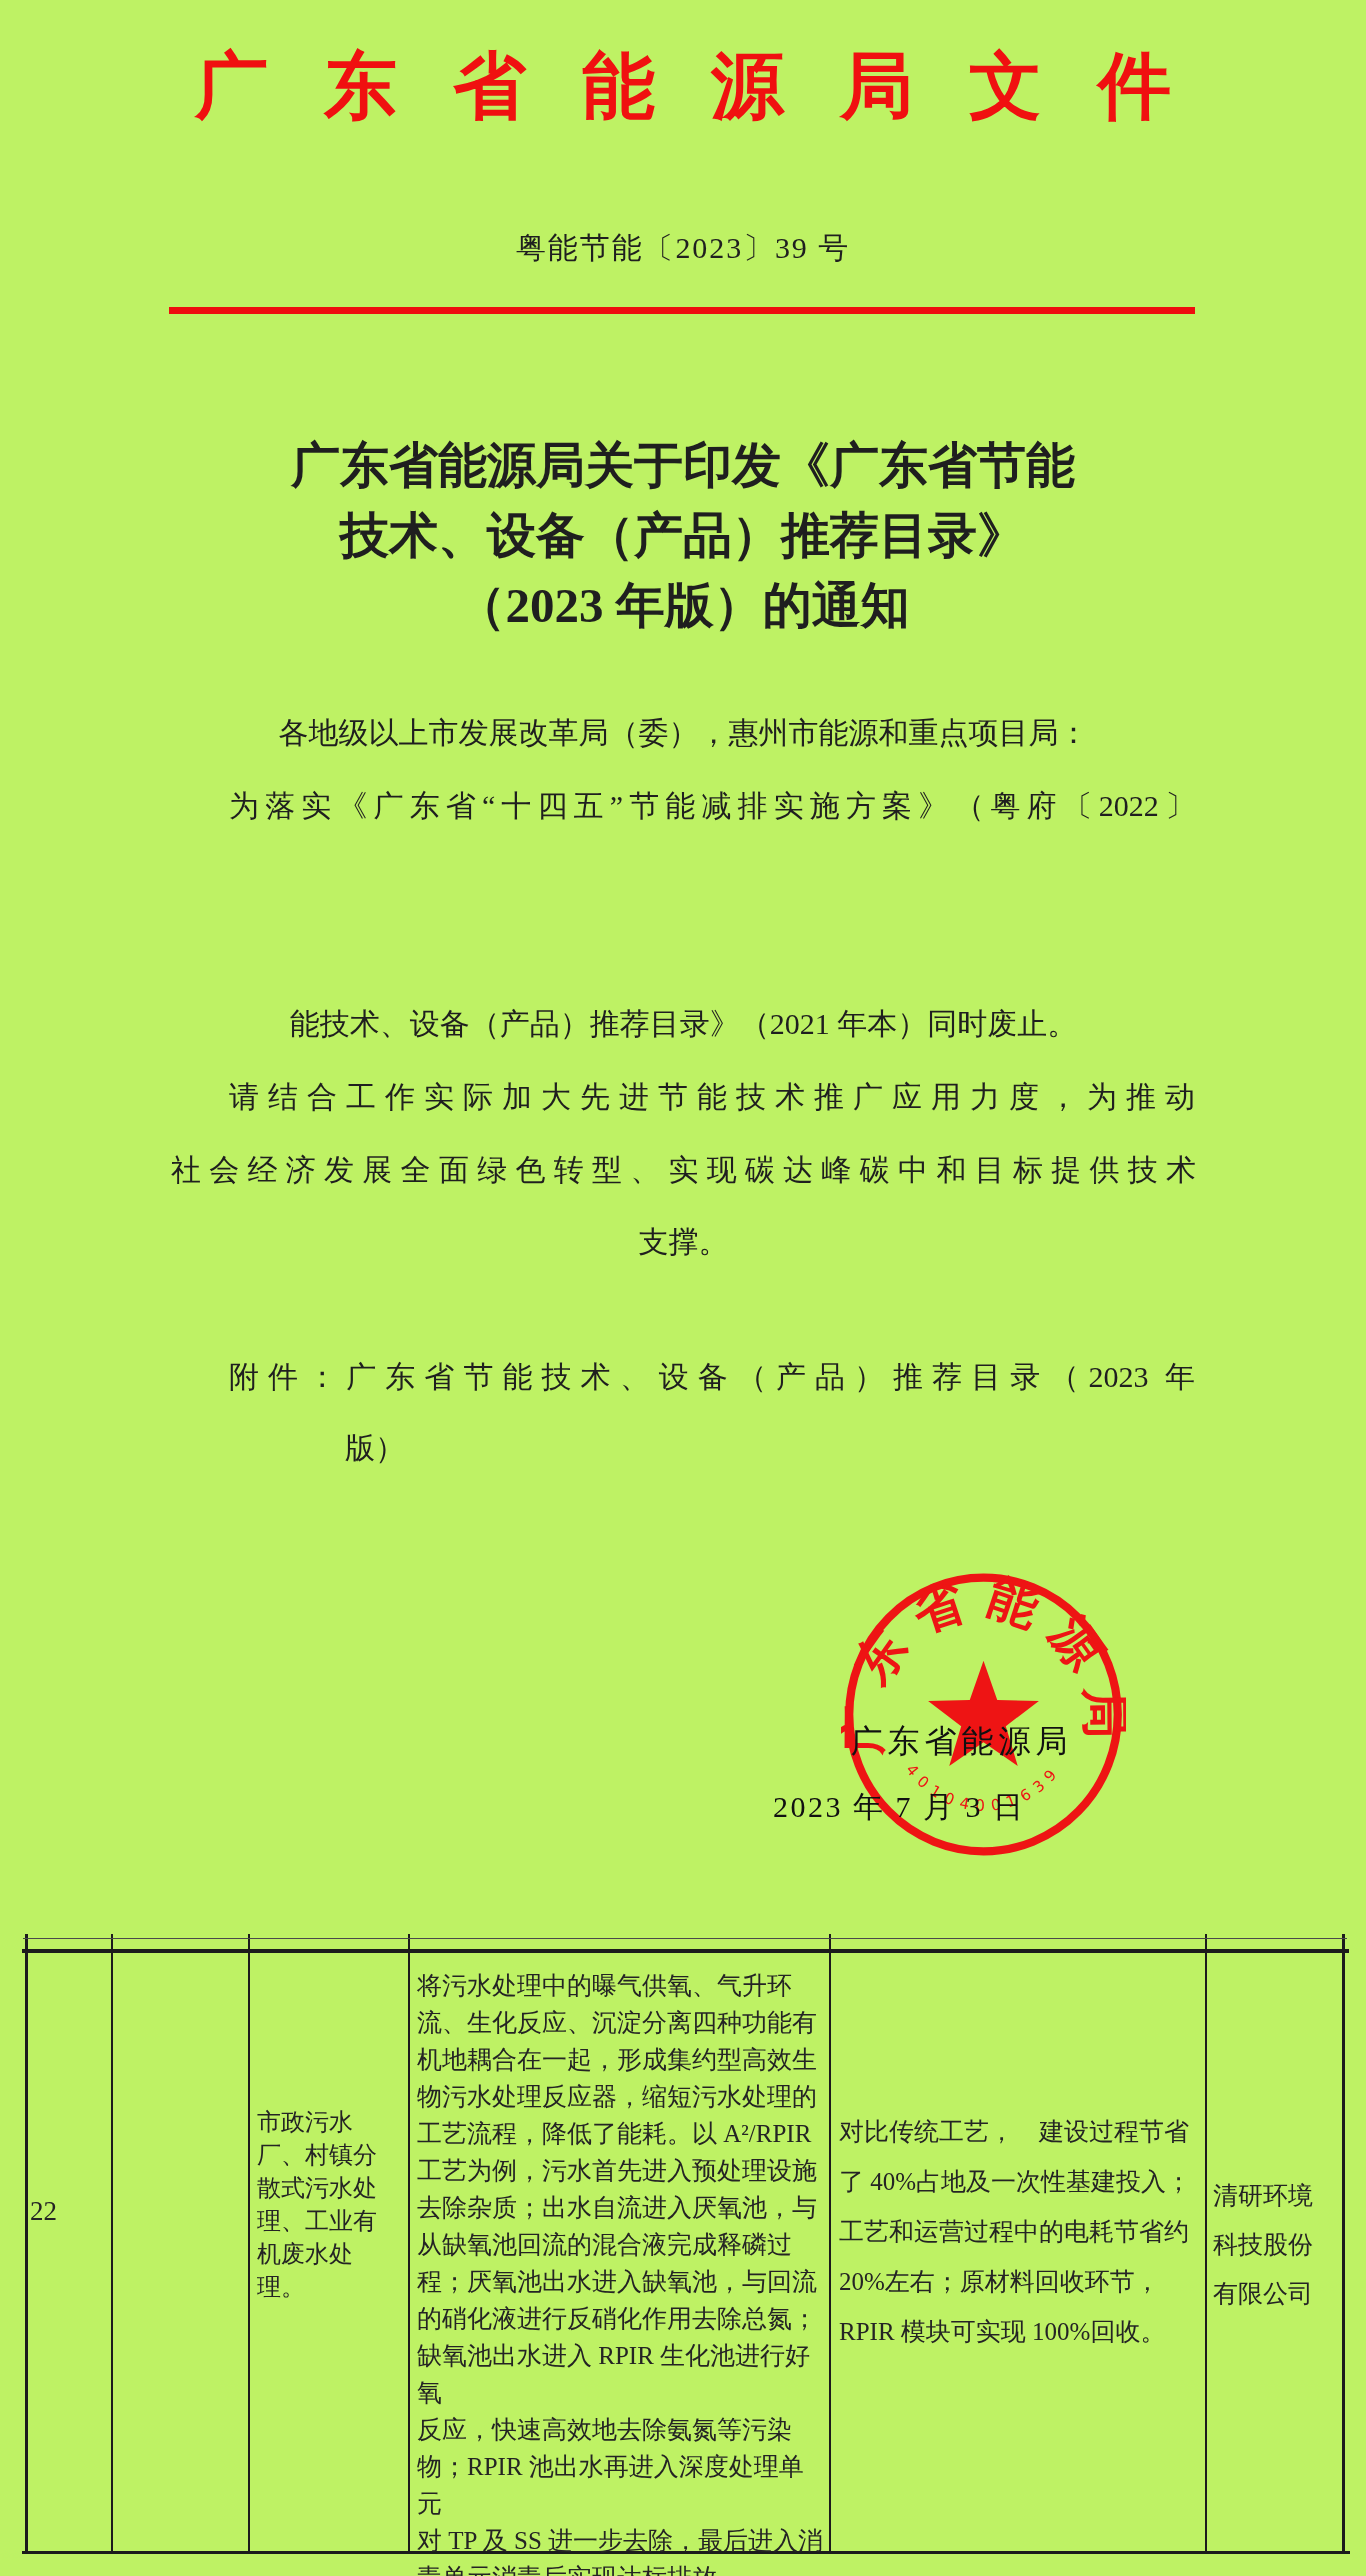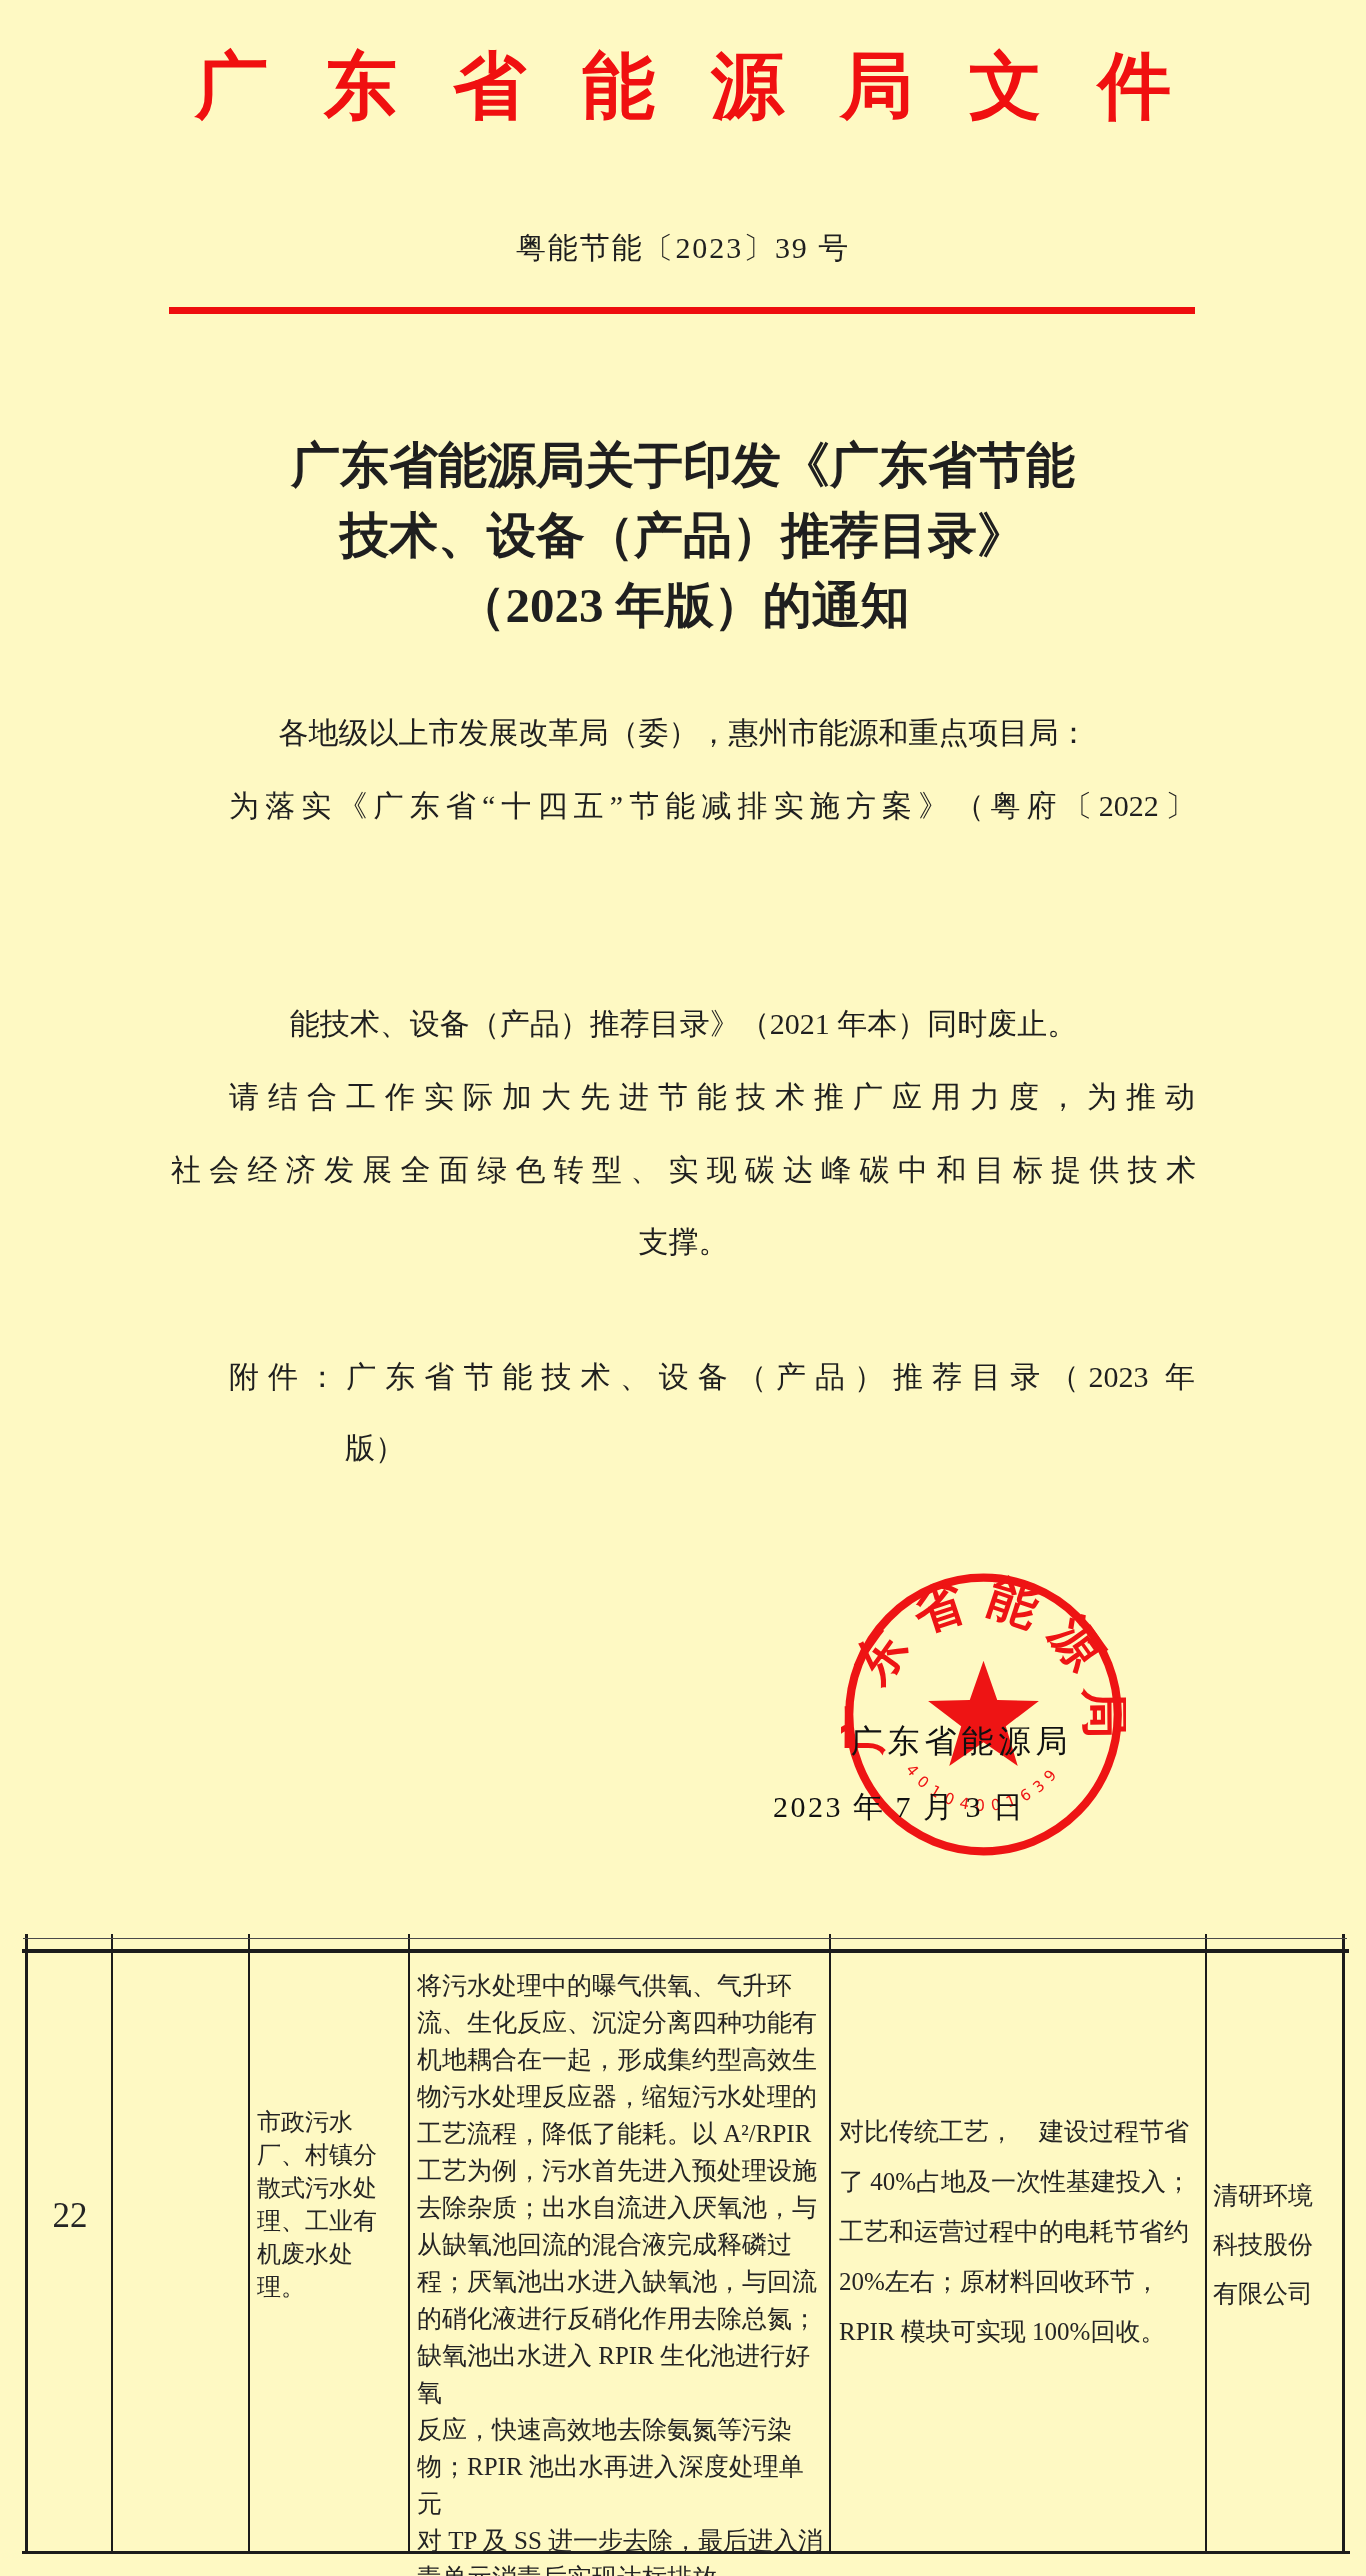--- a/index.html
+++ b/index.html
@@ -1,16 +1,16 @@
 <!DOCTYPE html>
 <html style="font-size:10px"><head>
 <meta charset="utf-8">
 <style>
   html,body{margin:0;padding:0;background:#ffffff;}
-  .page{position:relative;width:1366px;height:2576px;background:#fef9c3;overflow:hidden;
+  .page{position:relative;width:1366px;height:2576px;background:#bef264;overflow:hidden;
         font-family:"Liberation Serif","DejaVu Serif",serif;color:#1f1f1f;}
   .abs{position:absolute;}
 
   .header-title{left:0;top:38px;width:1366px;text-align:center;color:#f01010;
     font-size:73px;font-weight:bold;letter-spacing:56px;text-indent:56px;white-space:nowrap;}
   .doc-number{left:0;top:228px;width:1366px;text-align:center;font-size:30px;letter-spacing:1.9px;}
   .red-rule{left:169px;top:307px;width:1026px;height:7px;background:#ee0e0e;}
   .doc-title{left:0;top:431px;width:1366px;text-align:center;font-size:49px;font-weight:bold;
     line-height:70px;white-space:pre-line;}
 
@@ -24,21 +24,21 @@
   .seal-svg{left:841px;top:1572px;width:285px;height:285px;}
   .seal-name{left:835px;top:1720px;width:253px;text-align:center;font-size:32px;
     letter-spacing:5px;color:#111;}
   .seal-date{left:773px;top:1787px;font-size:30px;letter-spacing:2.5px;color:#111;}
 
   .vline{position:absolute;background:#1c1c1c;}
   .hline{position:absolute;background:#1c1c1c;}
   .hline.thin{background:#4a4a4a;}
 
   .cell{position:absolute;white-space:pre-line;color:#242424;}
-  .c1{left:30px;top:2196px;width:80px;text-align:center;font-size:35px;}
+  .c1{left:30px;top:2196px;width:80px;text-align:left;font-size:27px;}
   .c2{left:120px;top:2074px;width:125px;font-size:24px;line-height:33px;}
   .c3{left:257px;top:2106px;width:149px;font-size:24px;line-height:33px;}
   .c4{left:417px;top:1967px;width:411px;font-size:25px;line-height:37px;}
   .c5{left:839px;top:2107px;width:364px;font-size:25px;line-height:50px;}
   .c6{left:1213px;top:2171px;width:128px;font-size:25px;line-height:49px;}
 </style>
 </head>
 <body>
 
 <div class="page">

